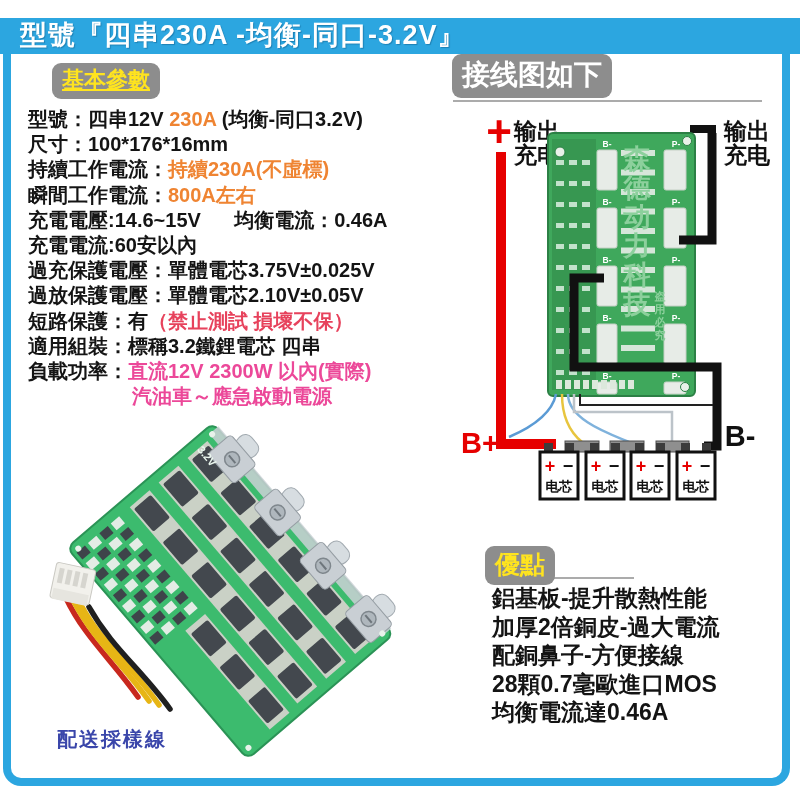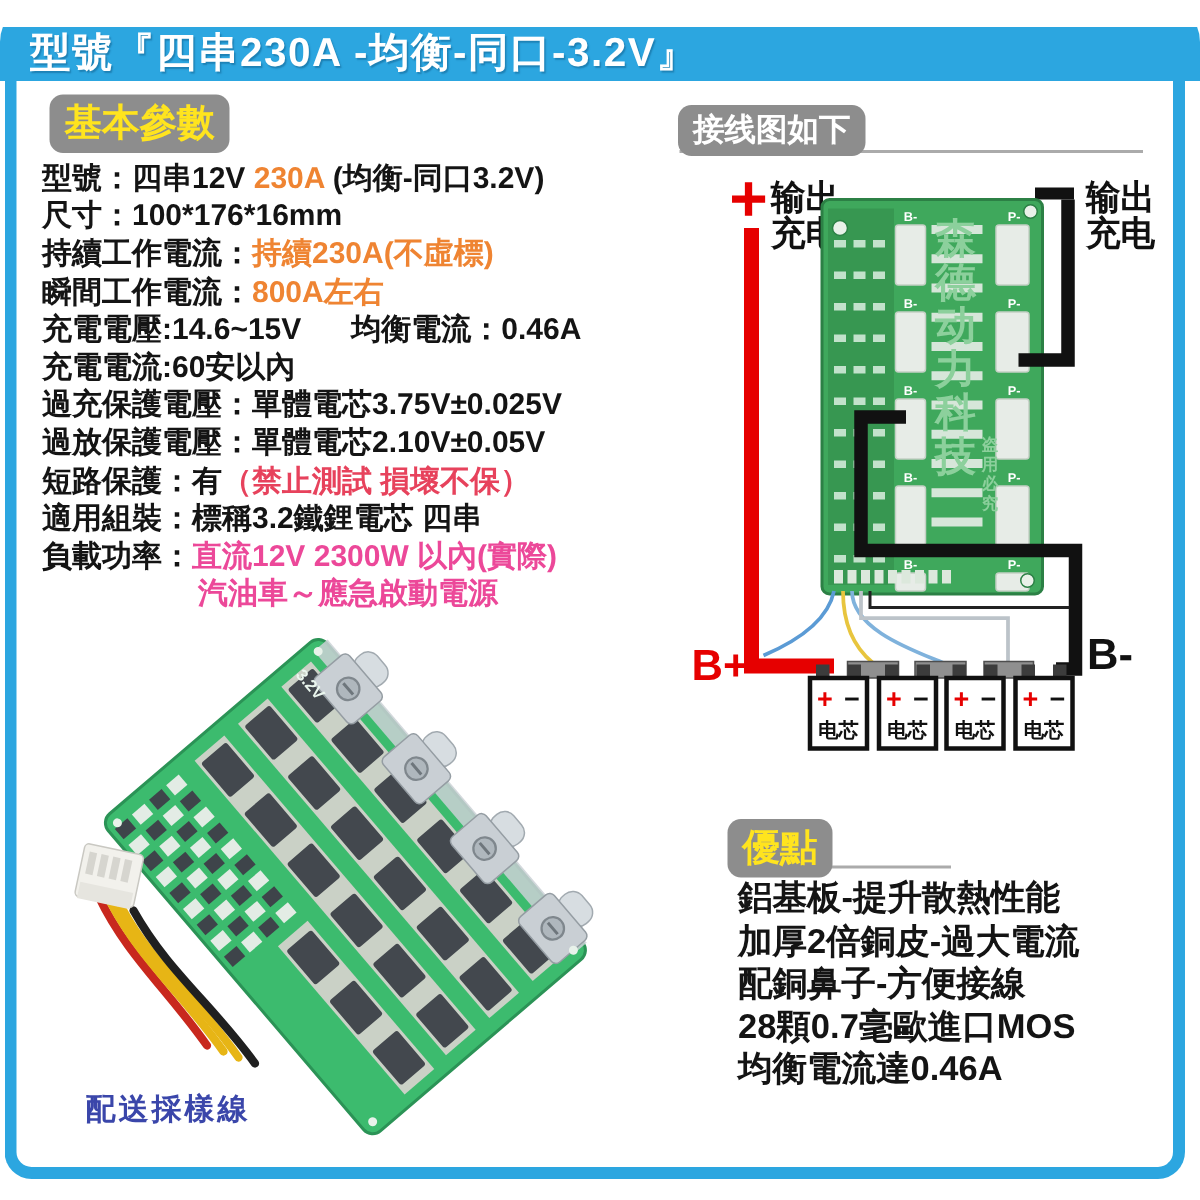--- a/index.html
+++ b/index.html
@@ -1,26 +1,26 @@
 <!DOCTYPE html>
 <html><head>
 <meta charset="utf-8">
 <style>
   html,body{margin:0;padding:0;background:#fff;}
   .page{position:relative;width:800px;height:800px;overflow:hidden;background:#fff;
-        font-family:"Liberation Sans","DejaVu Sans",sans-serif;border-radius:28px;}
+        font-family:"Liberation Sans","DejaVu Sans",sans-serif;}
   .header{position:absolute;left:0;top:18px;width:800px;height:36px;background:#2CA6E0;}
   .header span{display:block;margin-left:20px;line-height:35px;font-size:27px;font-weight:bold;
         color:#fff;letter-spacing:1px;text-shadow:1px 1px 1px rgba(0,60,100,.35);white-space:pre;}
   .frame{position:absolute;left:3px;top:54px;width:787px;height:732px;box-sizing:border-box;
         border:8px solid #2CA6E0;border-top:none;border-radius:0 0 18px 18px;}
   .badge{position:absolute;background:#8D8D8D;border-radius:9px;padding:2px 10px 4px;
         font-weight:bold;white-space:pre;z-index:3;}
-  #basic-badge{left:33px;top:63px;font-size:25px;color:#FFE41E;}
-  #wiring-badge{left:452px;top:70px;font-size:21px;color:#FFFFFF;}
+  #basic-badge{left:52px;top:63px;font-size:22px;color:#FFE41E;text-decoration:underline;}
+  #wiring-badge{left:452px;top:54px;font-size:28px;color:#FFFFFF;}
   #adv-badge{left:485px;top:546px;font-size:25px;color:#FFE41E;}
   .rule{position:absolute;height:2px;background:#ABABAB;z-index:2;}
   #wiring-rule{left:453px;top:100px;width:309px;}
   #adv-rule{left:487px;top:577px;width:147px;}
   .spec-list{position:absolute;left:28px;top:107px;width:408px;z-index:2;}
   .spec-row{font-size:20px;font-weight:bold;line-height:25.2px;white-space:pre;color:#141414;}
   .spec-row.indent{padding-left:104px;}
   .c-black{color:#141414}.c-orange{color:#EF8432}.c-red{color:#E7425C}
   .c-blue{color:#ec4899}.c-purple{color:#AF55C5}
   .adv-list{position:absolute;left:492px;top:584px;z-index:2;}

